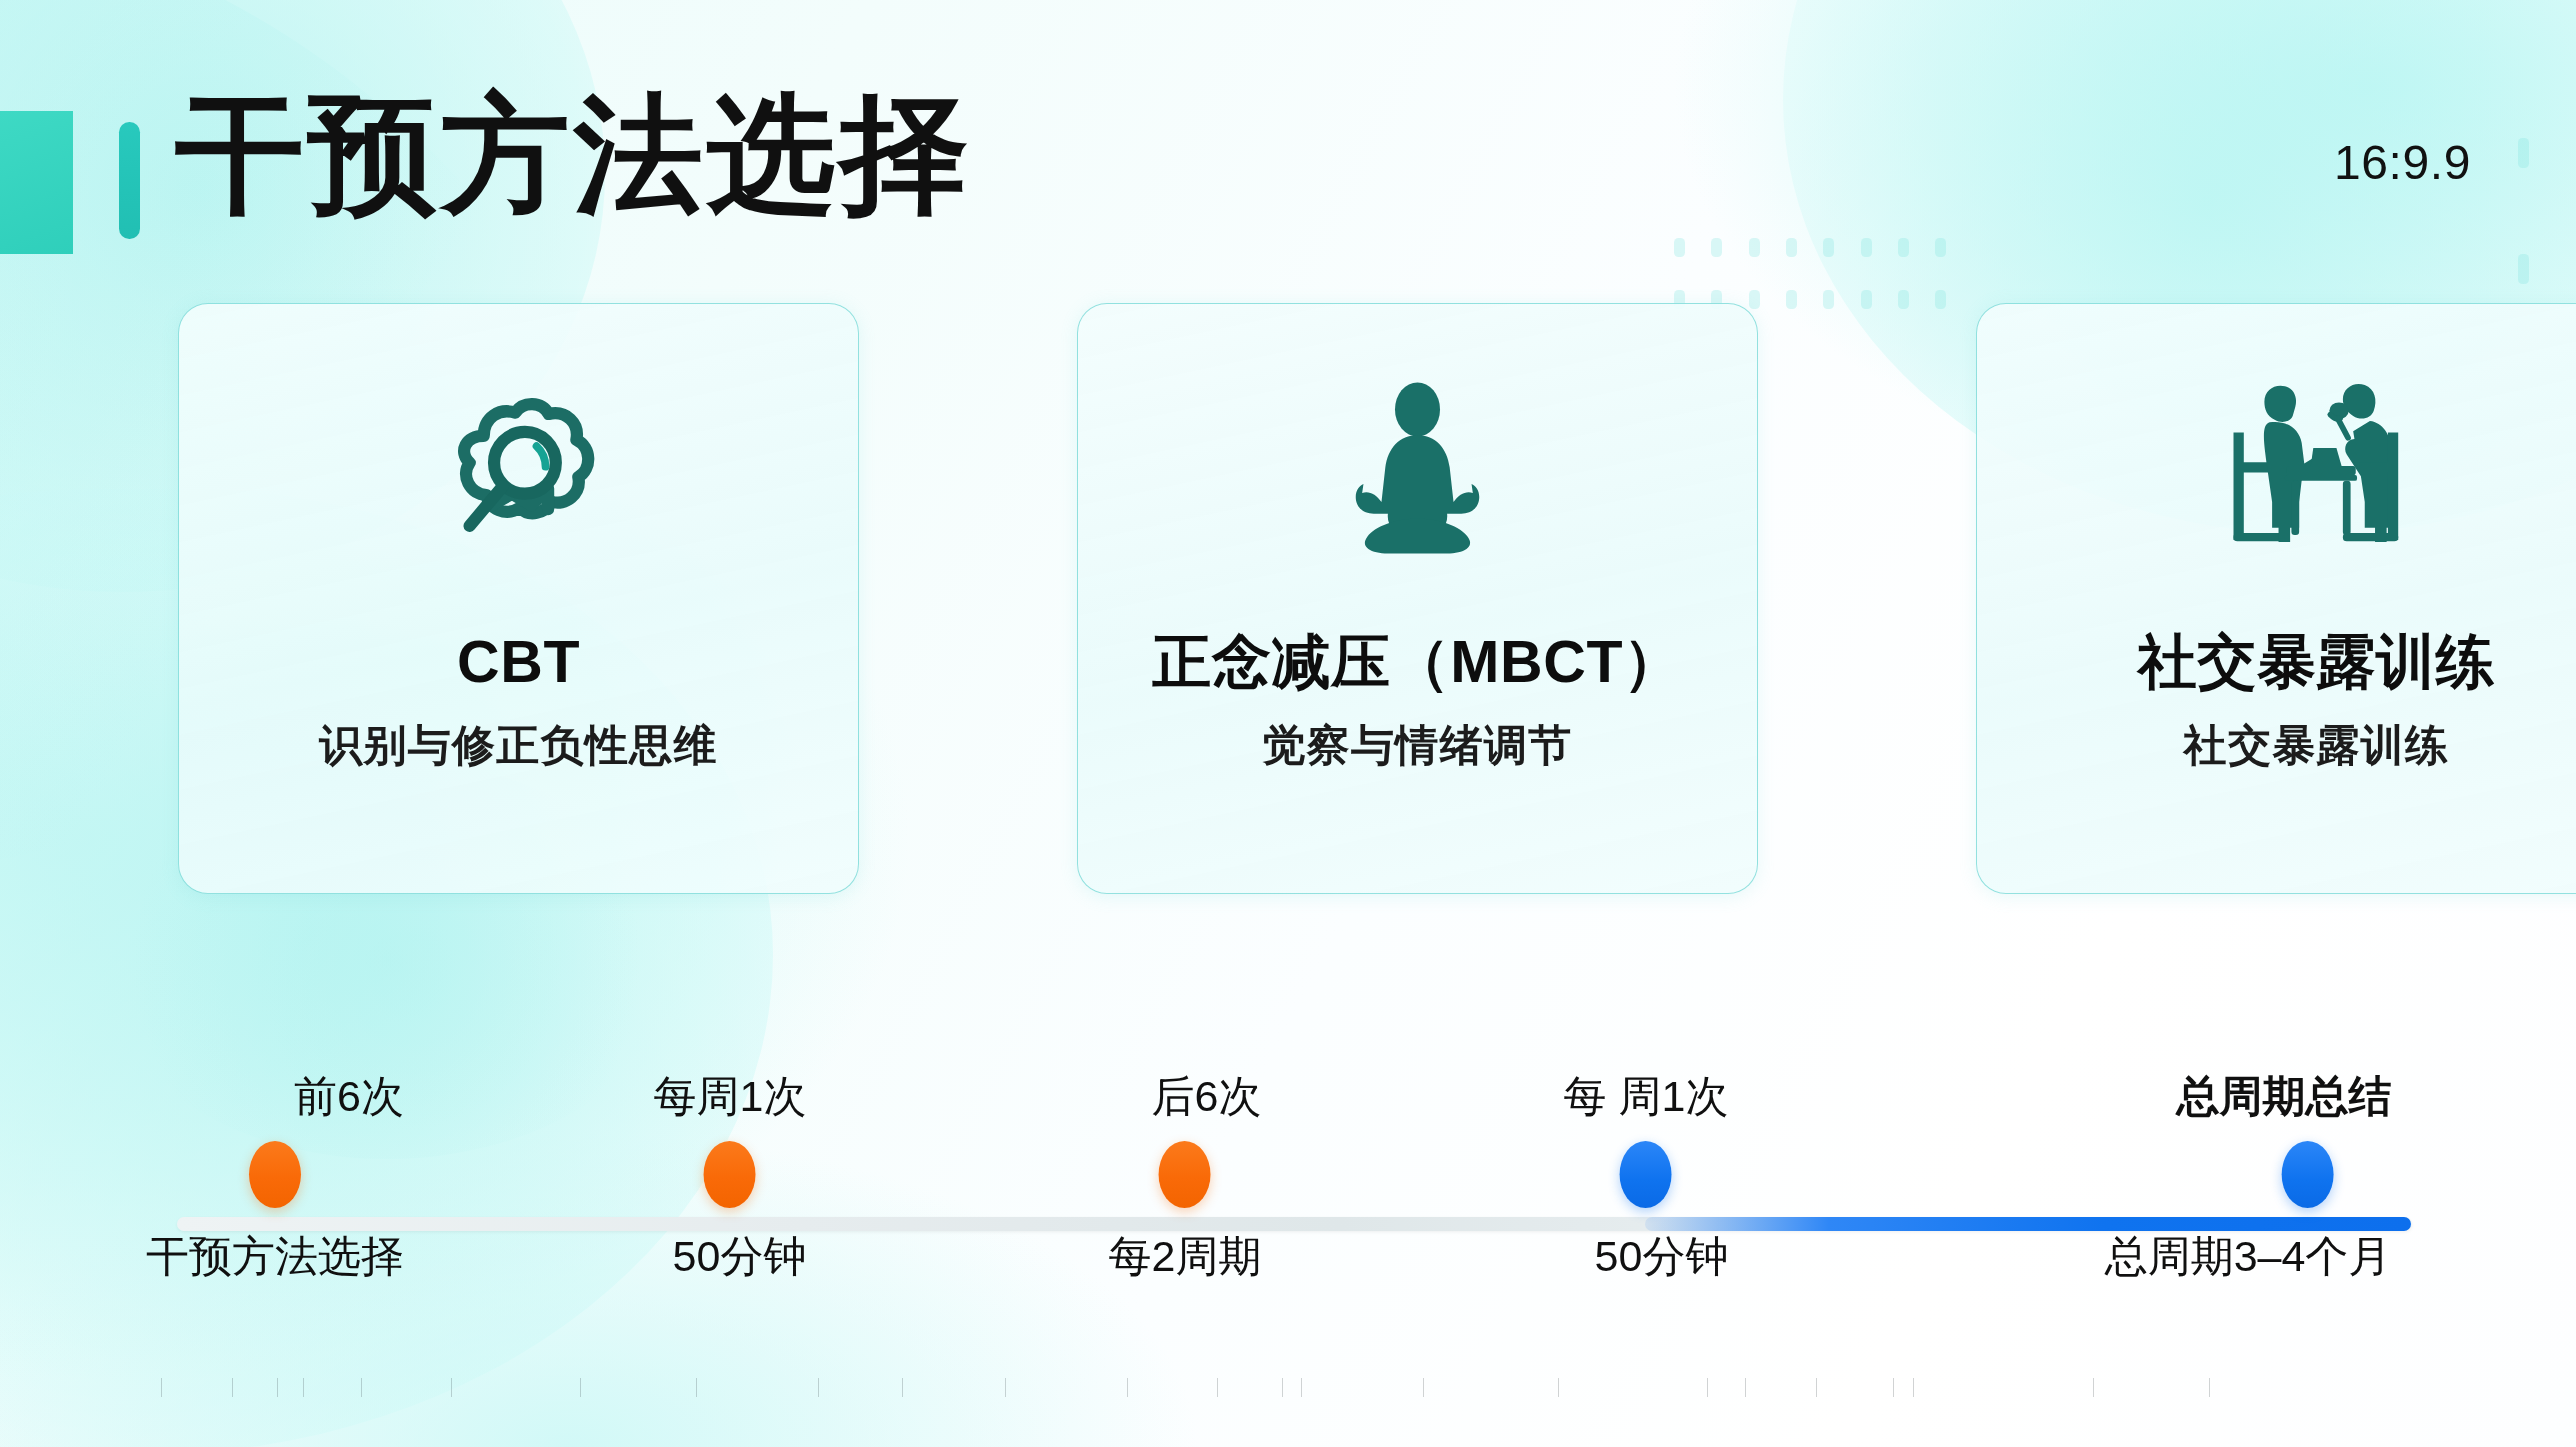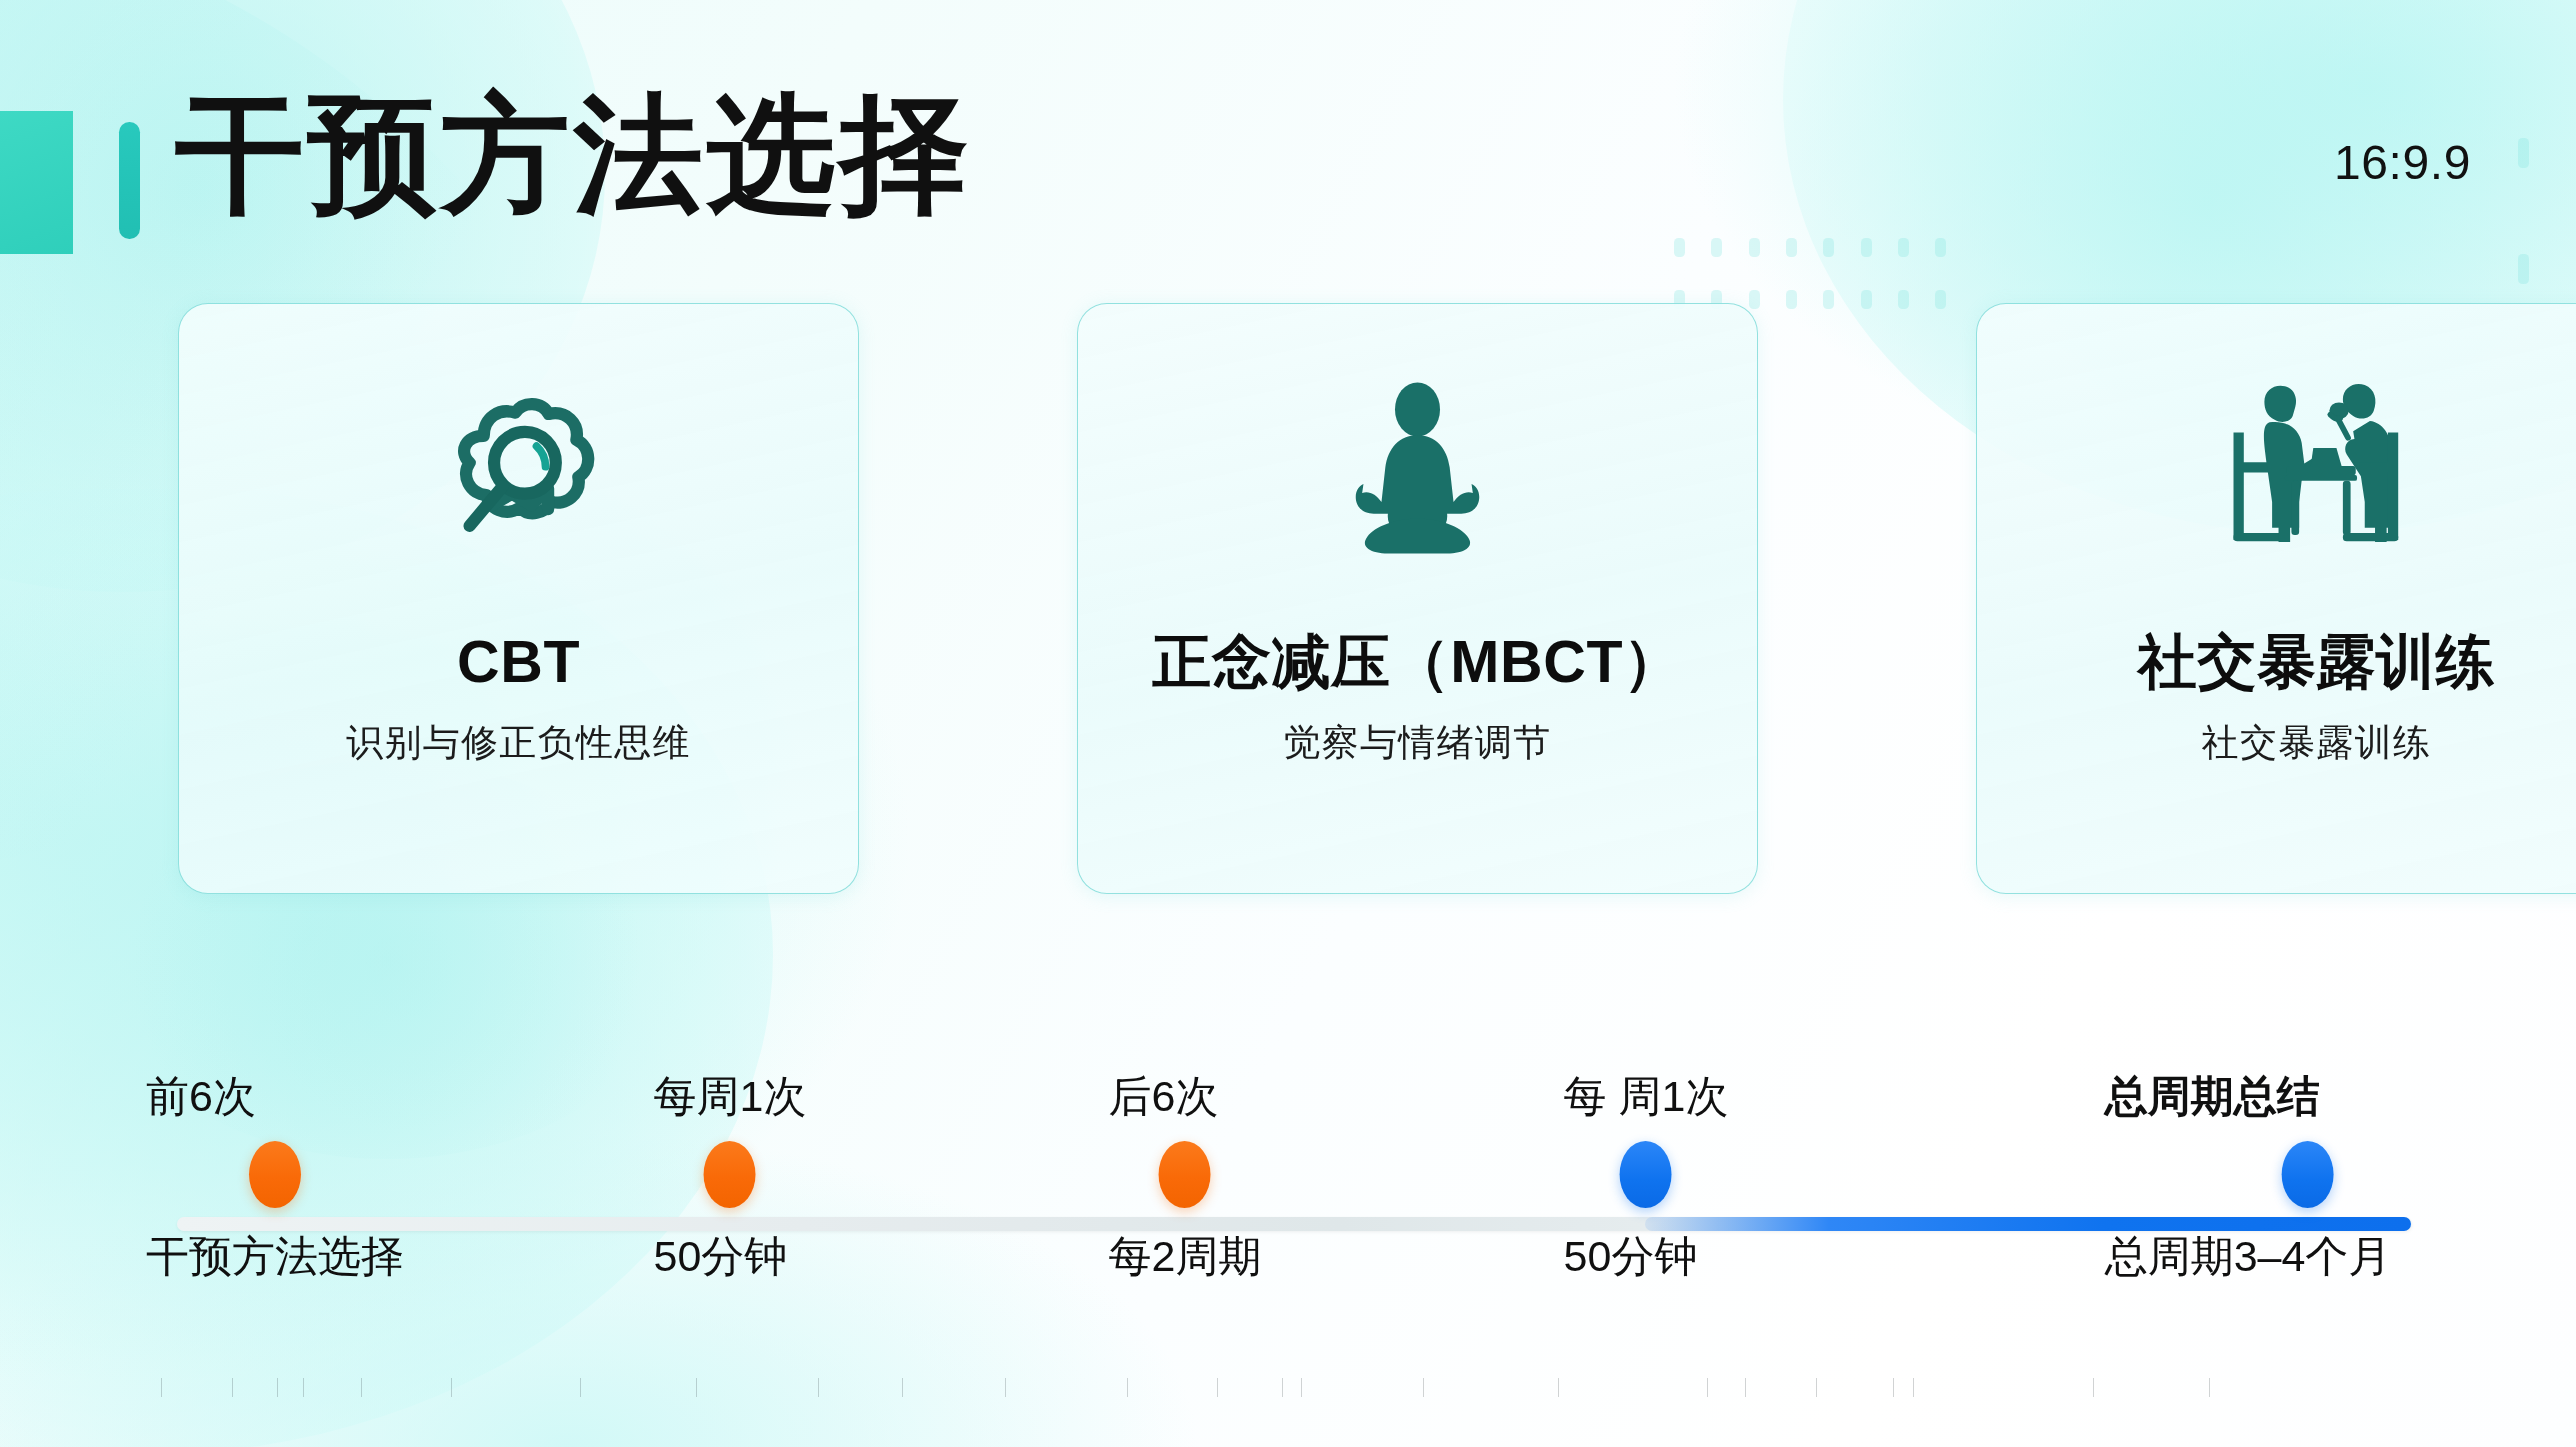--- a/index.html
+++ b/index.html
@@ -59,35 +59,35 @@
     border-radius:30px;
     border:1.3px solid rgba(60,200,196,.52);
     background:linear-gradient(168deg, rgba(242,253,253,.92) 0%, rgba(232,251,251,.88) 55%, rgba(240,253,253,.9) 100%);
     box-shadow:0 2.6px 16.7px rgba(120,220,216,.16);
     display:flex;flex-direction:column;align-items:center;
   }
   .card-icon{margin-top:62px;height:213px;display:flex;align-items:center;justify-content:center;}
   .card-icon svg{display:block;}
   .card-title{margin-top:54px;font-size:59px;font-weight:900;color:#0d0d0d;
     letter-spacing:0.6px;line-height:1;white-space:nowrap;}
-  .card-sub{margin-top:32px;font-size:37px;font-weight:400;color:#1c1c1c;
+  .card-sub{margin-top:32px;font-size:43px;font-weight:700;color:#1c1c1c;
     letter-spacing:1.3px;line-height:1;white-space:nowrap;}
 
   
   .tl-heading{position:absolute;left:178px;top:942px;
     font-size:62px;font-weight:900;color:#0d0d0d;letter-spacing:1.3px;line-height:1;}
 
   .timeline{position:absolute;left:0;top:1075px;width:2576px;height:270px;}
   .tl-track{position:absolute;left:177px;top:1217px;width:2235px;height:14px;border-radius:7px;
     background:linear-gradient(90deg,#eef3f4 0%,#e6ecee 28%,#dfe7e9 52%,#e9eff1 74%,#eef3f4 100%);
     box-shadow:0 1.3px 3.2px rgba(0,0,0,.06);}
   .tl-track-fill{position:absolute;left:1645px;top:1217px;width:766px;height:14px;border-radius:7px;
     background:linear-gradient(90deg,rgba(31,122,246,.10) 0%,#2f87f6 24%,#0f73ef 60%,#0d6fed 100%);}
 
-  .tl-node{position:absolute;transform:translateX(-50%);text-align:left;}
+  .tl-node{position:absolute;transform:translateX(-50%);text-align:right;}
   .tl-dot{width:52px;height:67px;border-radius:50%;margin:0 auto;position:relative;}
   .tl-dot.orange{background:linear-gradient(180deg,#fb7a1b 0%,#f96a08 55%,#f36400 100%);
     box-shadow:0 3.9px 11.6px rgba(249,106,8,.30);}
   .tl-dot.blue{background:linear-gradient(180deg,#2b86f8 0%,#0f73ef 58%,#0a6ae6 100%);
     box-shadow:0 3.9px 11.6px rgba(15,115,239,.32);}
   .tl-top{font-size:43px;line-height:1;color:#101010;font-weight:500;white-space:nowrap;
     margin-bottom:23px;}
   .tl-top.strong{font-weight:900;}
   .tl-bot{font-size:43px;line-height:1;color:#101010;font-weight:400;white-space:nowrap;
     margin-top:27px;}

